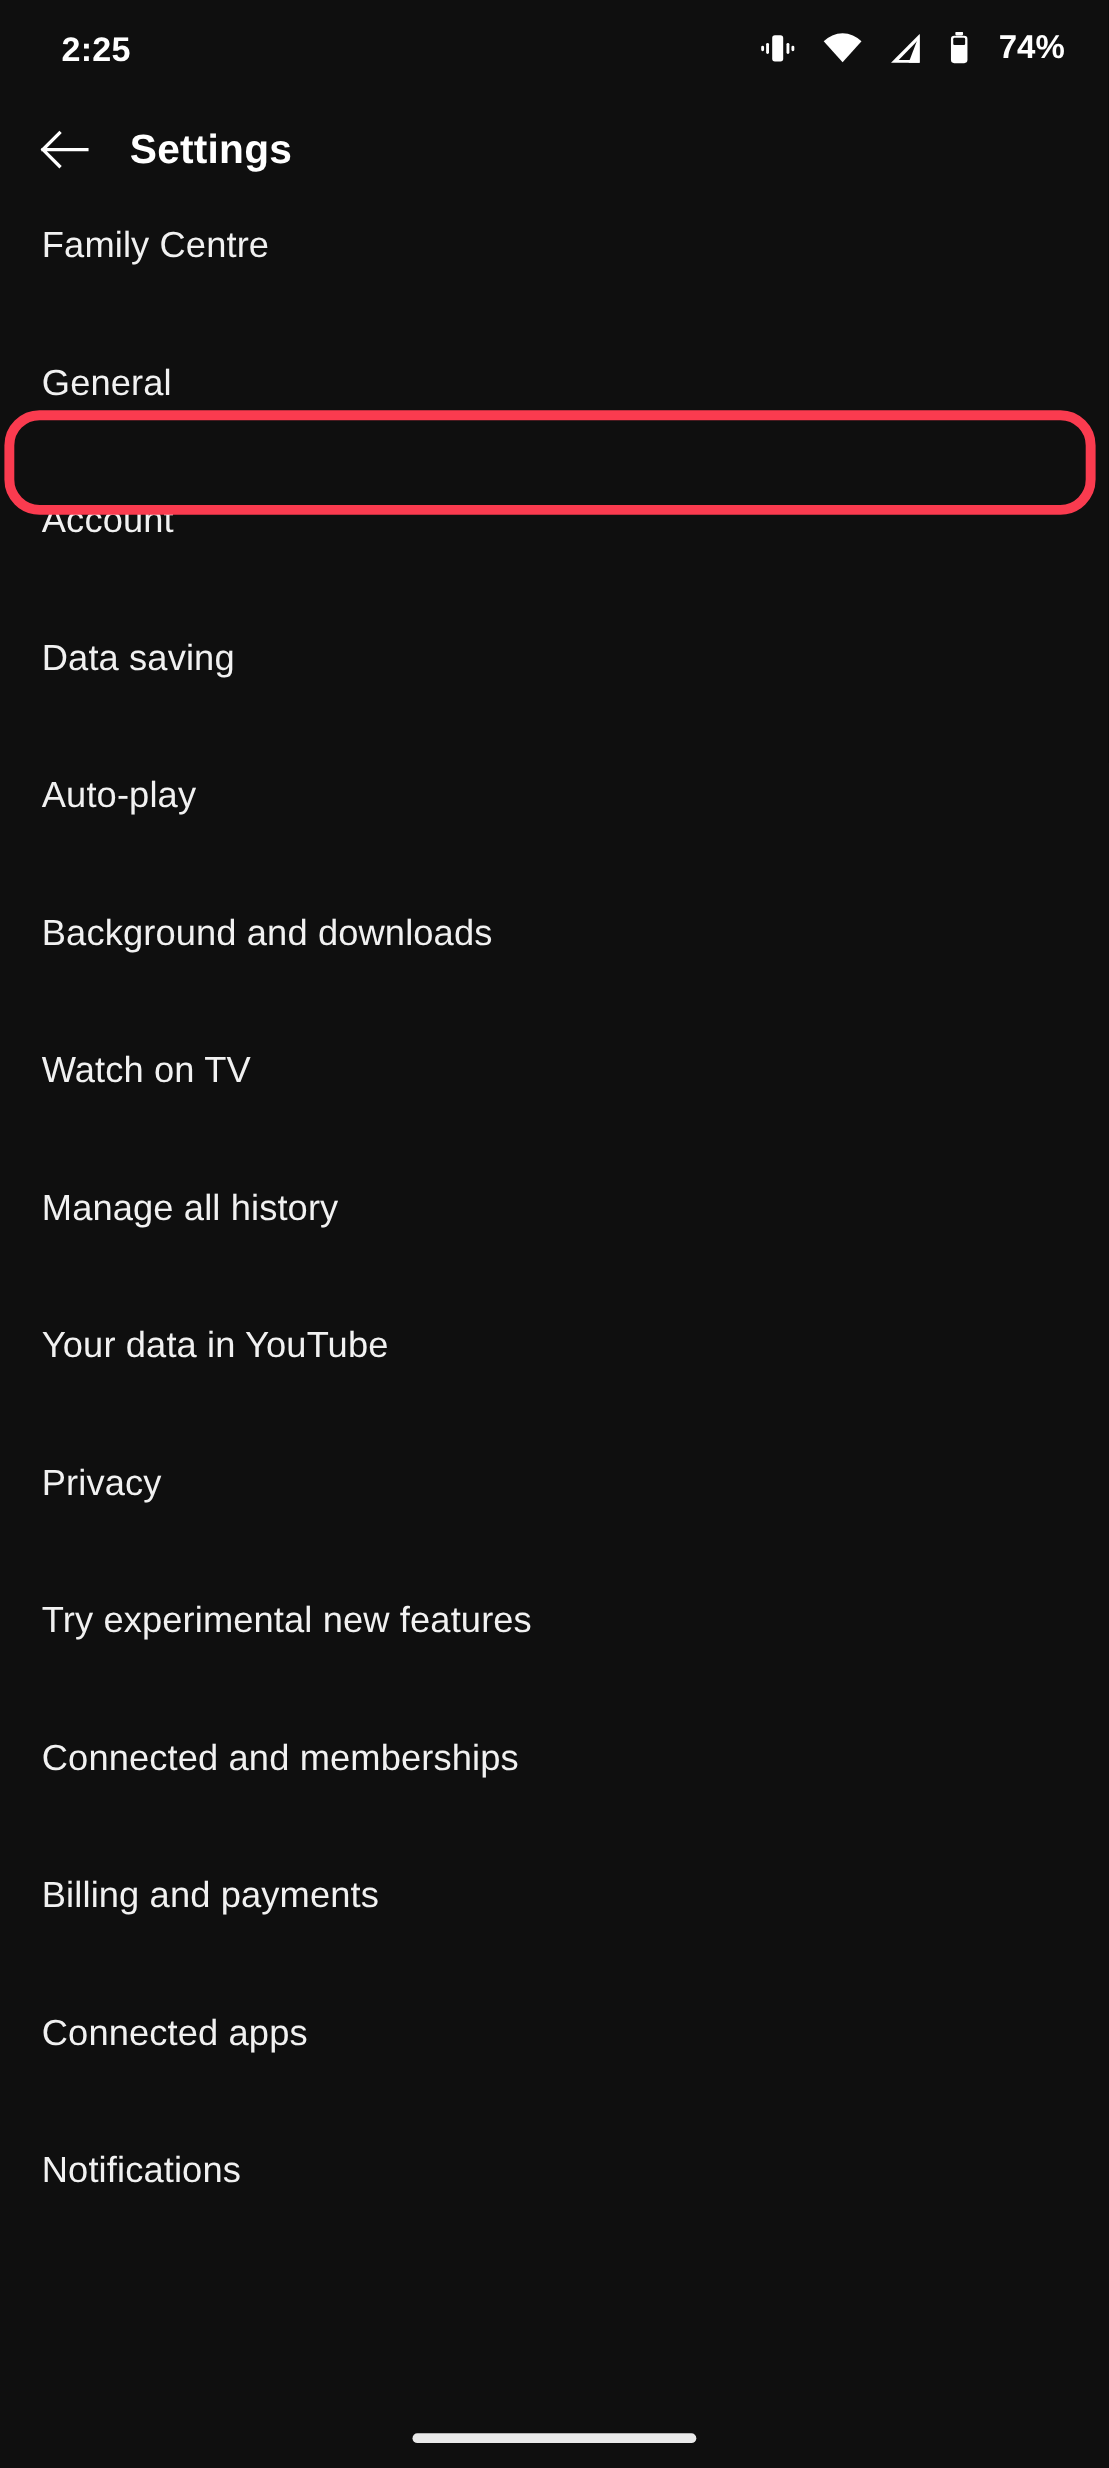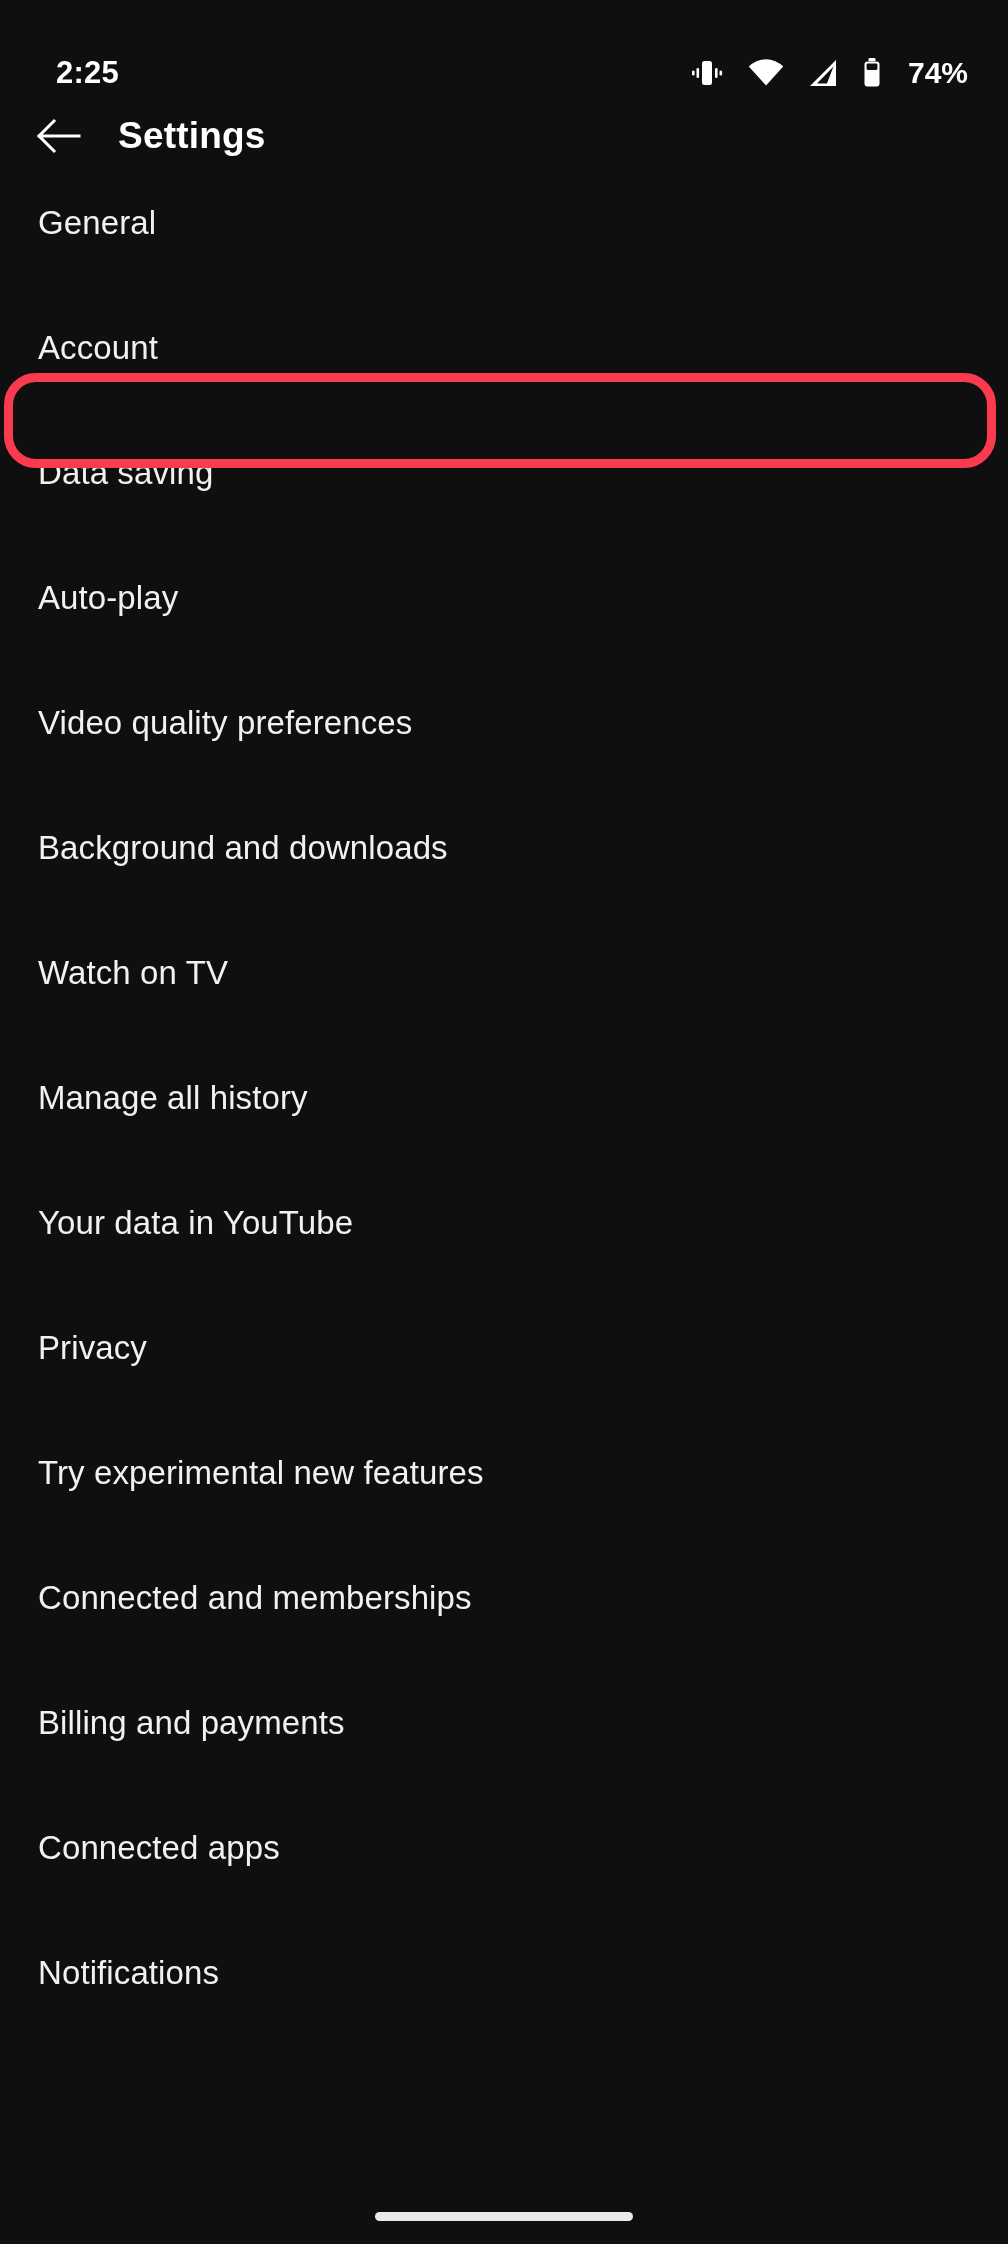--- a/index.html
+++ b/index.html
@@ -16,21 +16,21 @@
     font-family: "Liberation Sans", sans-serif;
     -webkit-font-smoothing: antialiased;
   }
 
   
   #status-bar {
     position: absolute;
     left: 0; top: 0;
     width: 1008px; height: 88px;
     display: flex;
-    align-items: flex-end;
+    align-items: center;
     justify-content: space-between;
     padding: 0 40px 0 56px;
     box-sizing: border-box;
   }
   #status-clock {
     color: #ffffff;
     font-size: 31px;
     font-weight: 700;
     letter-spacing: 0.2px;
     line-height: 1;
@@ -166,40 +166,40 @@
     <div id="back-button">
       <svg width="46" height="40" viewBox="0 0 46 40">
         <path d="M44 20 H4 M19 5 L4 20 L19 35" stroke="#ffffff" stroke-width="3" fill="none" stroke-linecap="square" stroke-linejoin="miter"></path>
       </svg>
     </div>
     <div id="page-title">Settings</div>
   </div>
 
   <div id="settings-list">
 
+    <div class="settings-row">
+      <span class="row-label">Family Centre</span>
+    </div>
 
     <div class="settings-row">
       <span class="row-label">General</span>
     </div>
 
     <div class="settings-row">
       <span class="row-label">Account</span>
     </div>
 
     <div class="settings-row">
       <span class="row-label">Data saving</span>
     </div>
 
     <div class="settings-row">
       <span class="row-label">Auto-play</span>
     </div>
 
-    <div class="settings-row">
-      <span class="row-label">Video quality preferences</span>
-    </div>
 
     <div class="settings-row">
       <span class="row-label">Background and downloads</span>
     </div>
 
     <div class="settings-row">
       <span class="row-label">Watch on TV</span>
     </div>
 
     <div class="settings-row">

